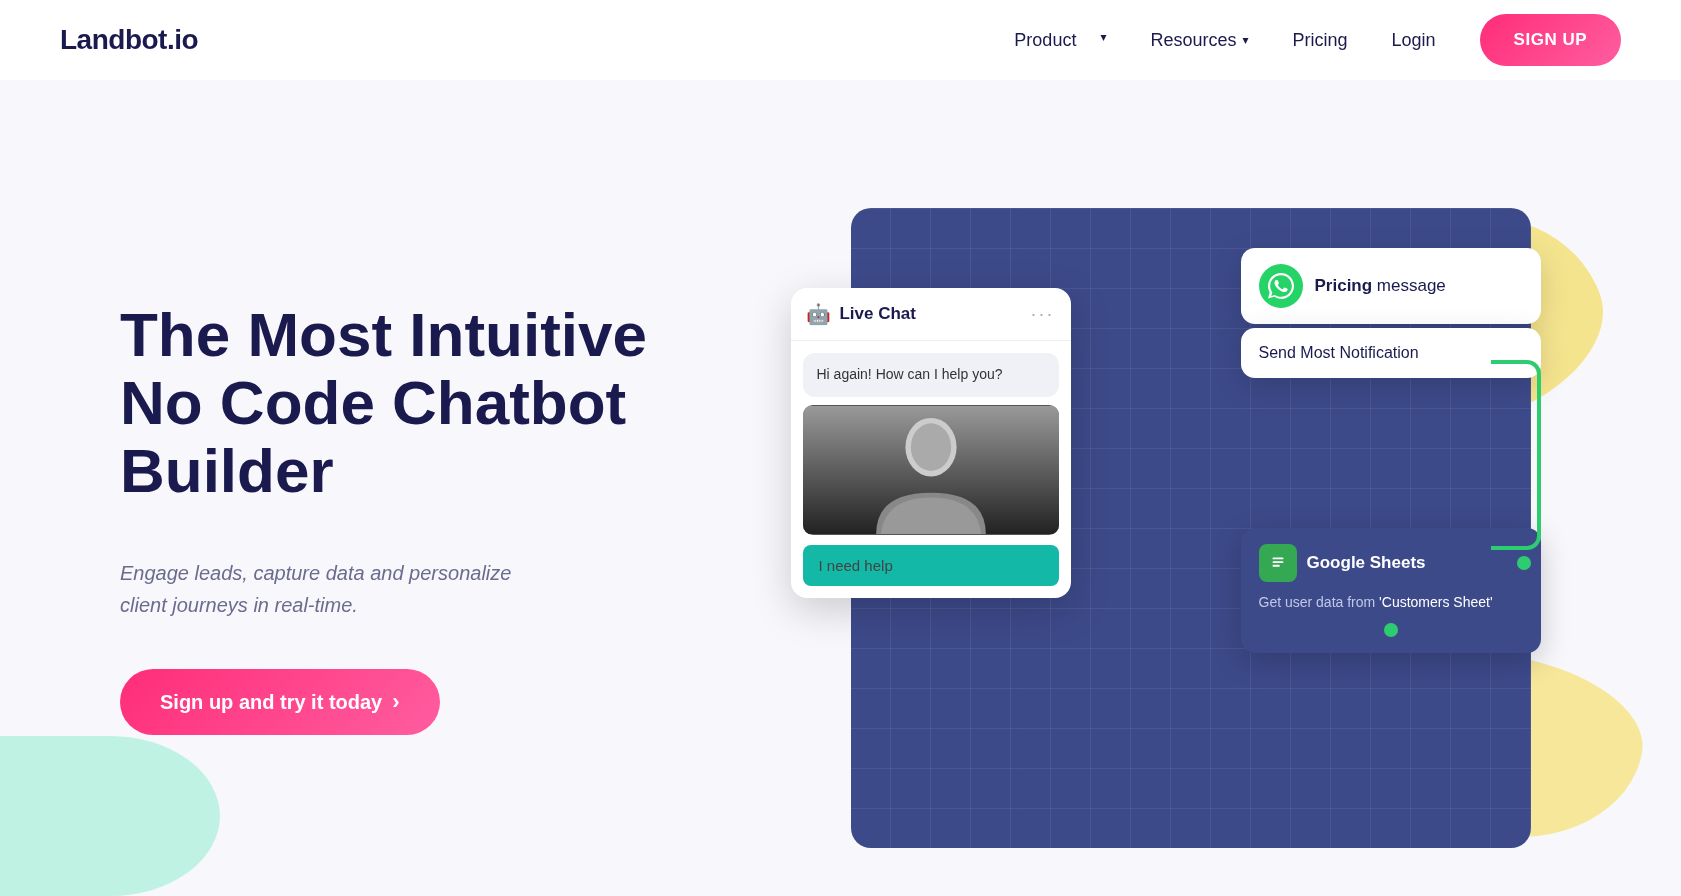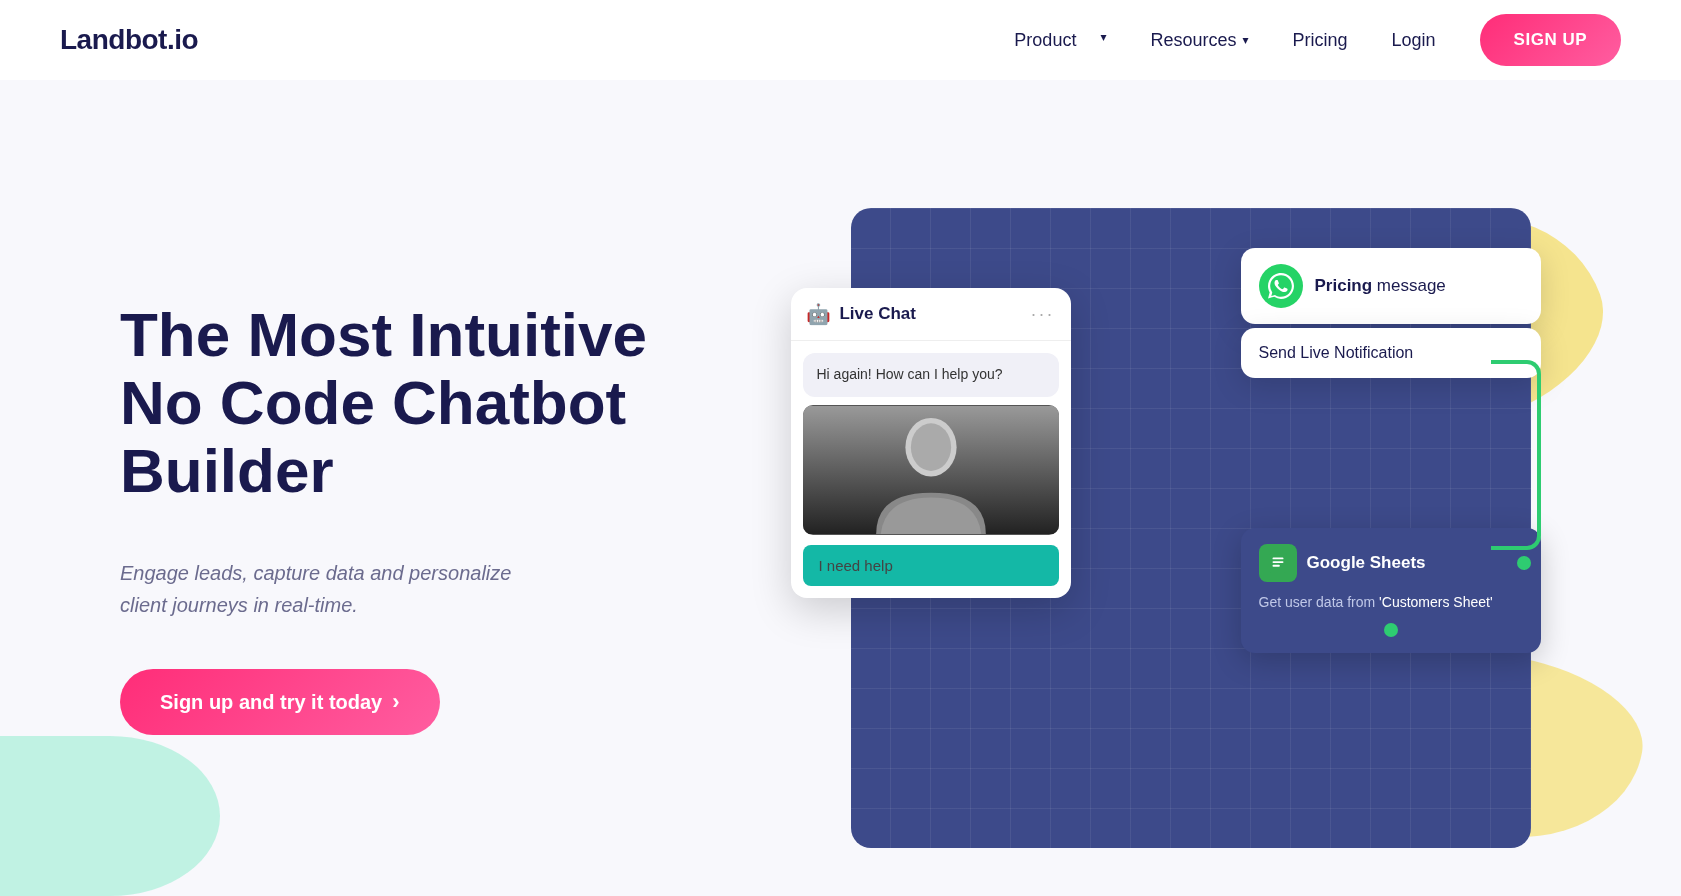--- a/index.html
+++ b/index.html
@@ -430,21 +430,21 @@
           </svg>
         </div>
         <div>
           <span style="font-size:17px;color:#1a1a4e;font-weight:500;">
             <strong>Pricing</strong><span> message</span>
           </span>
         </div>
       </div>
 
       <div class="push-card">
-        <span class="push-text">Send Live Notification</span>
+        <span class="push-text">Send Most Notification</span>
       </div>
 
       <div class="connector-bracket"></div>
 
       <div class="google-card">
         <div class="google-card-header">
           <div class="gs-icon">
             <svg width="22" height="22" viewBox="0 0 24 24" fill="white">
               <rect x="3" y="1" width="18" height="22" rx="2" fill="#34a853"></rect>
               <rect x="6" y="6" width="12" height="2" rx="1" fill="white"></rect>

